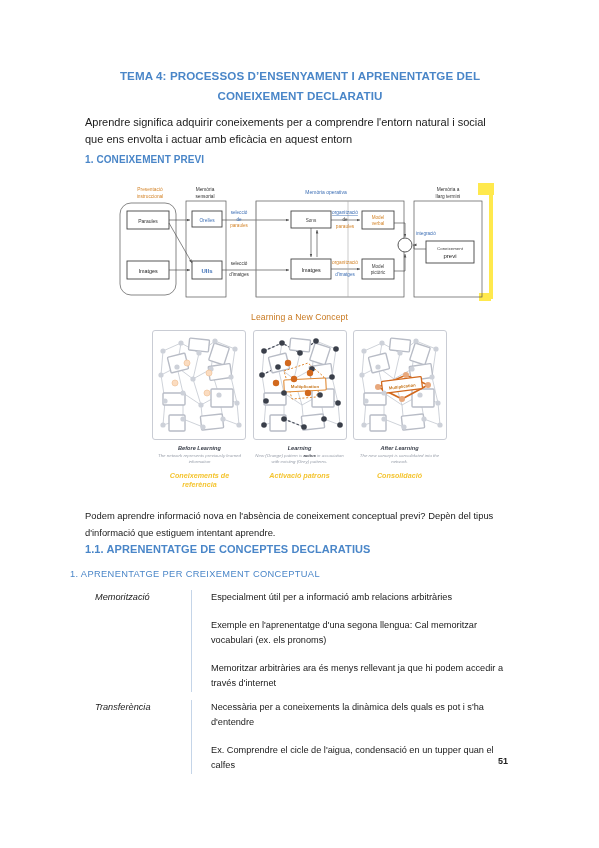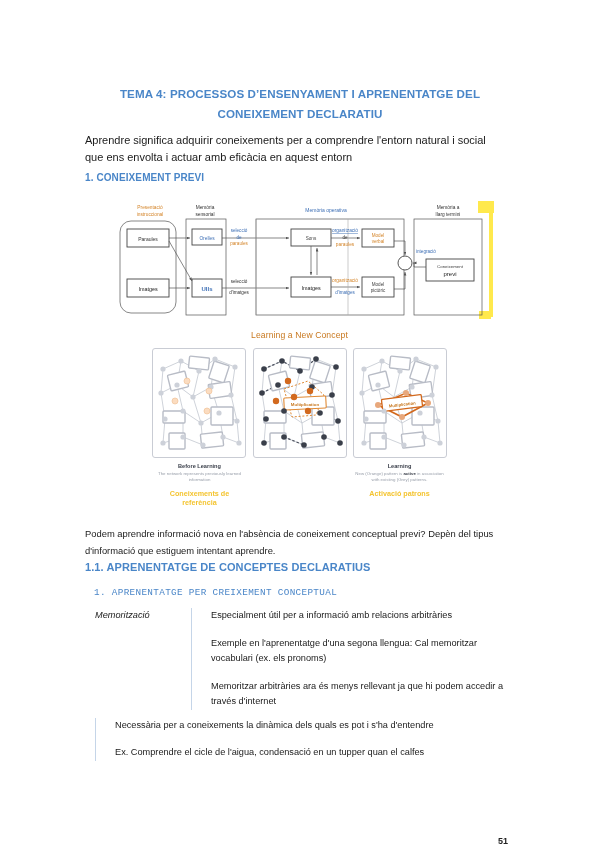--- a/index.html
+++ b/index.html
@@ -1,67 +1,67 @@
 <!DOCTYPE html>
 <html><head>
 <meta charset="utf-8">
 <style>
   html,body{margin:0;padding:0;}
   body{
     width:599px;height:848px;background:#ffffff;
     font-family:"Liberation Sans", sans-serif;
     color:#1a1a1a;overflow:hidden;position:relative;
   }
-  .page{position:relative;width:599px;height:646px;padding:0;box-sizing:border-box;margin-top:18px;}
+  .page{position:relative;width:599px;height:646px;padding:0;box-sizing:border-box;}
 
   
   .doc-title{
     position:absolute;left:85px;top:66px;width:430px;
     text-align:center;color:#4a86c8;font-weight:bold;font-size:11.6px;
     line-height:20px;letter-spacing:.1px;
   }
   .intro{
     position:absolute;left:85px;top:114px;width:420px;
     font-size:11px;line-height:16.5px;color:#1a1a1a;
   }
   .h2{
     position:absolute;left:85px;top:154px;
     color:#4a86c8;font-weight:bold;font-size:10px;letter-spacing:.1px;
   }
   .h2b{
     position:absolute;left:85px;top:543px;
     color:#4a86c8;font-weight:bold;font-size:11px;letter-spacing:.1px;
   }
   .h3{
-    position:absolute;left:94px;top:569px;
-    color:#4a86c8;font-size:9.3px;letter-spacing:.35px;font-family:Liberation Mono, monospace;
+    position:absolute;left:70px;top:569px;
+    color:#4a86c8;font-size:9.3px;letter-spacing:.35px;
   }
   .para2{
     position:absolute;left:85px;top:508px;width:425px;
     font-size:9.4px;line-height:16.5px;color:#1a1a1a;
   }
   .pagenum{
-    position:absolute;left:498px;top:818px;font-size:9px;
+    position:absolute;left:498px;top:756px;font-size:9px;
     font-weight:bold;color:#222;
   }
 
   
   .mayer{position:absolute;left:108px;top:183px;width:390px;height:125px;}
   .mayer svg{display:block;}
 
   
   .lnc{position:absolute;left:152px;top:312px;width:295px;height:185px;}
   .lnc-title{
     text-align:center;color:#c8781f;font-weight:normal;font-size:8.6px;
     margin:0 0 8px 0;letter-spacing:.1px;
   }
   .panels{display:flex;justify-content:space-between;}
   .panel{width:92px;height:108px;border:1px solid #c9ccd4;border-radius:3px;
          background:#fff;position:relative;overflow:hidden;}
-  .caps{display:flex;justify-content:space-between;margin-top:4px;}
+  .caps{display:flex;justify-content:space-between;margin-top:4px;font-style:italic;}
   .cap{width:95px;text-align:center;}
   .cap-t{font-size:5.6px;font-weight:bold;color:#3a3f4a;line-height:8px;}
   .cap-d{font-size:4.4px;color:#9aa0ab;line-height:6.4px;margin-top:1px;}
   .cap-d b{color:#3a3f4a;}
   .cap-y{font-size:7.2px;font-weight:bold;color:#f4c430;line-height:9.5px;margin-top:5px;}
 
   
   .tbl{position:absolute;left:95px;top:590px;width:420px;}
   .trow{display:flex;margin-bottom:8px;}
   .tlabel{width:96px;font-size:9.2px;color:#1a1a1a;padding-top:2px;flex:none;font-style:italic;}
@@ -359,37 +359,43 @@
       <div class="cap">
         <div class="cap-t">Before Learning</div>
         <div class="cap-d">The network represents previously learned information</div>
         <div class="cap-y">Coneixements de referència</div>
       </div>
       <div class="cap">
         <div class="cap-t">Learning</div>
         <div class="cap-d"><span>New (Orange) pattern is </span><b>active</b><span> in association with existing (Grey) patterns.</span></div>
         <div class="cap-y">Activació patrons</div>
       </div>
+      <div class="cap">
+        <div class="cap-t">After Learning</div>
+        <div class="cap-d">The new concept is consolidated into the network.</div>
+        <div class="cap-y">Consolidació</div>
+      </div>
     </div>
   </div>
 
   <div class="para2">Podem aprendre informació nova en l'absència de coneixement conceptual previ? Depèn del tipus d'informació que estiguem intentant aprendre.</div>
   <div class="h2b">1.1. APRENENTATGE DE CONCEPTES DECLARATIUS</div>
   <div class="h3">1. APRENENTATGE PER CREIXEMENT CONCEPTUAL</div>
 
   <div class="tbl">
     <div class="trow">
       <div class="tlabel">Memorització</div>
       <div class="tcell">
         <p>Especialment útil per a informació amb relacions arbitràries</p>
         <p>Exemple en l'aprenentatge d'una segona llengua: Cal memoritzar vocabulari (ex. els pronoms)</p>
         <p>Memoritzar arbitràries ara és menys rellevant ja que hi podem accedir a través d'internet</p>
       </div>
     </div>
     <div class="trow">
+      <div class="tlabel">Transferència</div>
       <div class="tcell">
         <p>Necessària per a coneixements la dinàmica dels quals es pot i s'ha d'entendre</p>
         <p>Ex. Comprendre el cicle de l'aigua, condensació en un tupper quan el calfes</p>
       </div>
     </div>
   </div>
 
   <div class="pagenum">51</div>
 
 </div>

